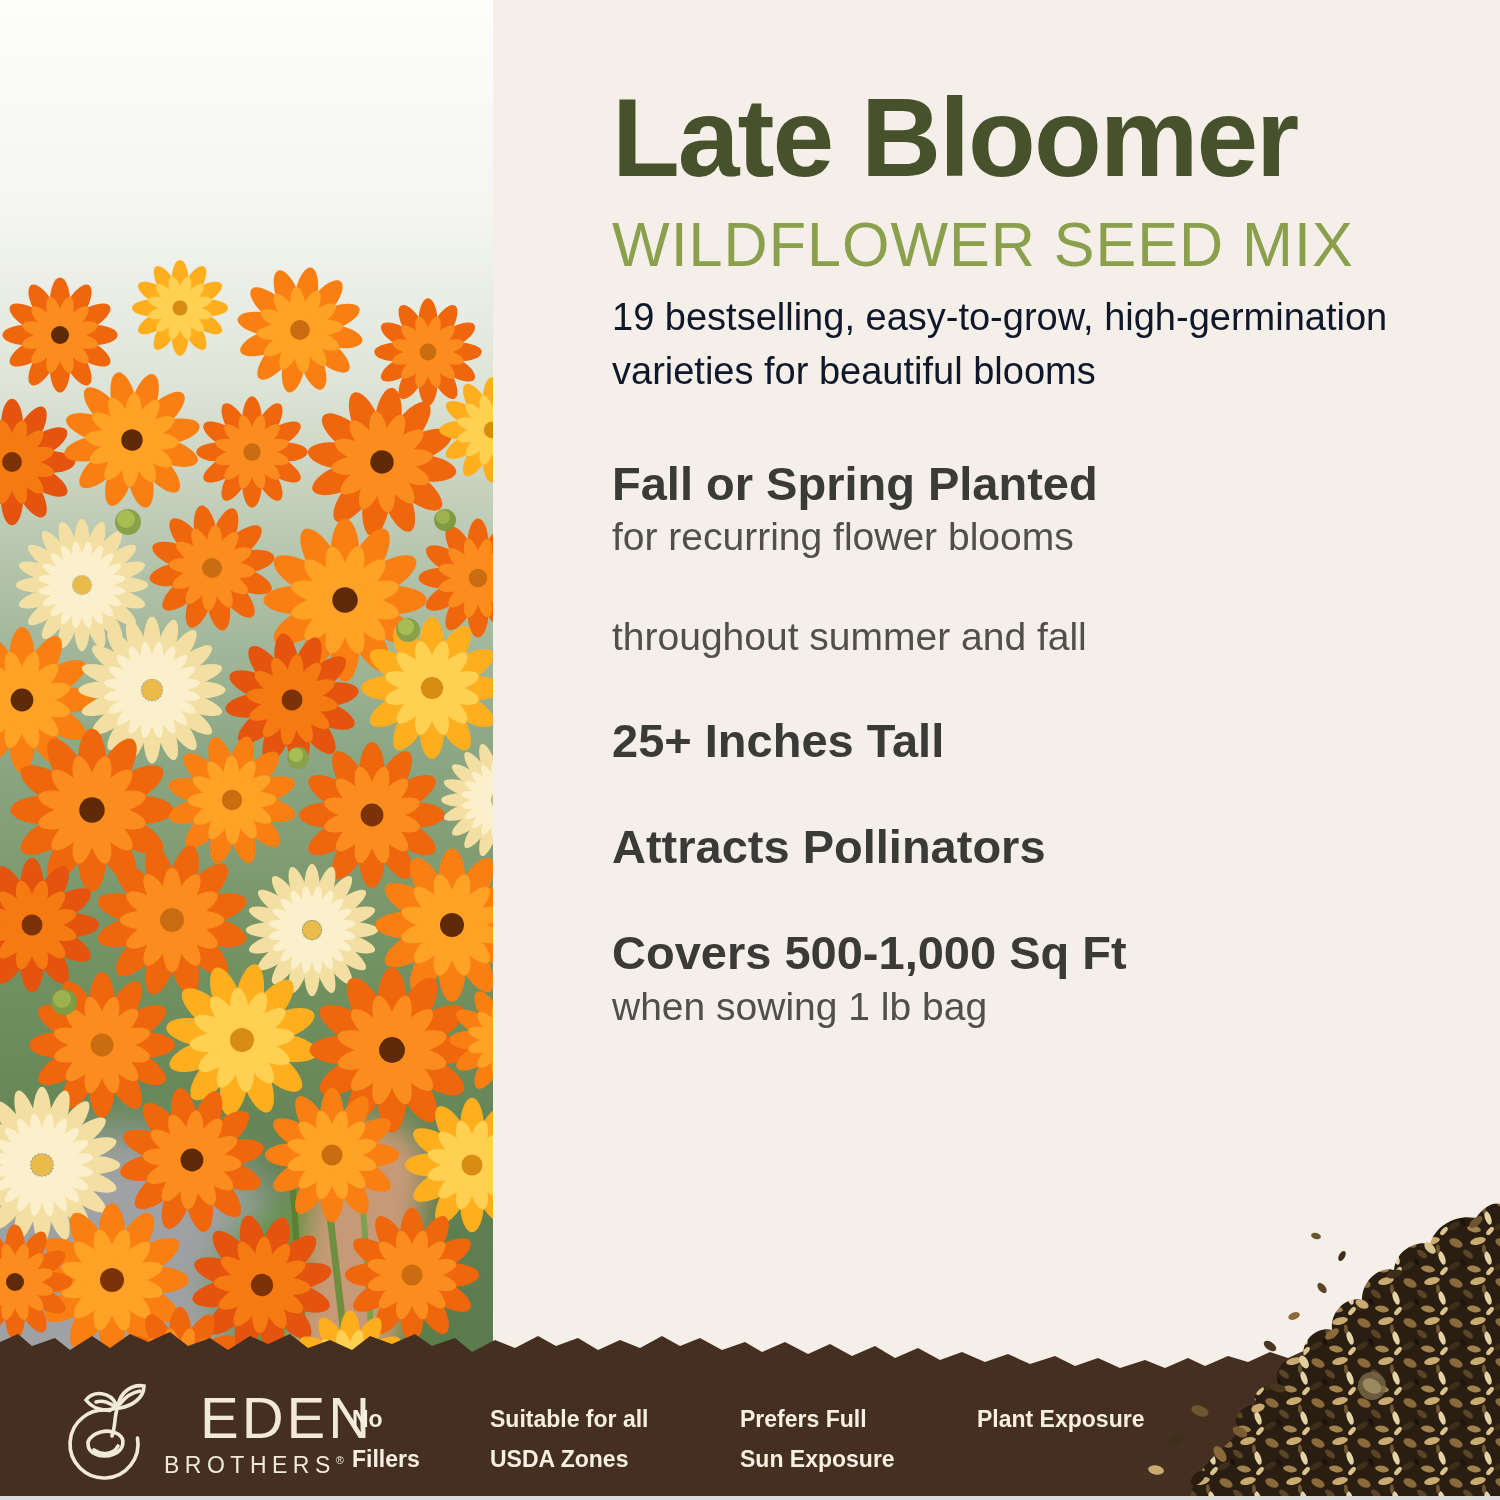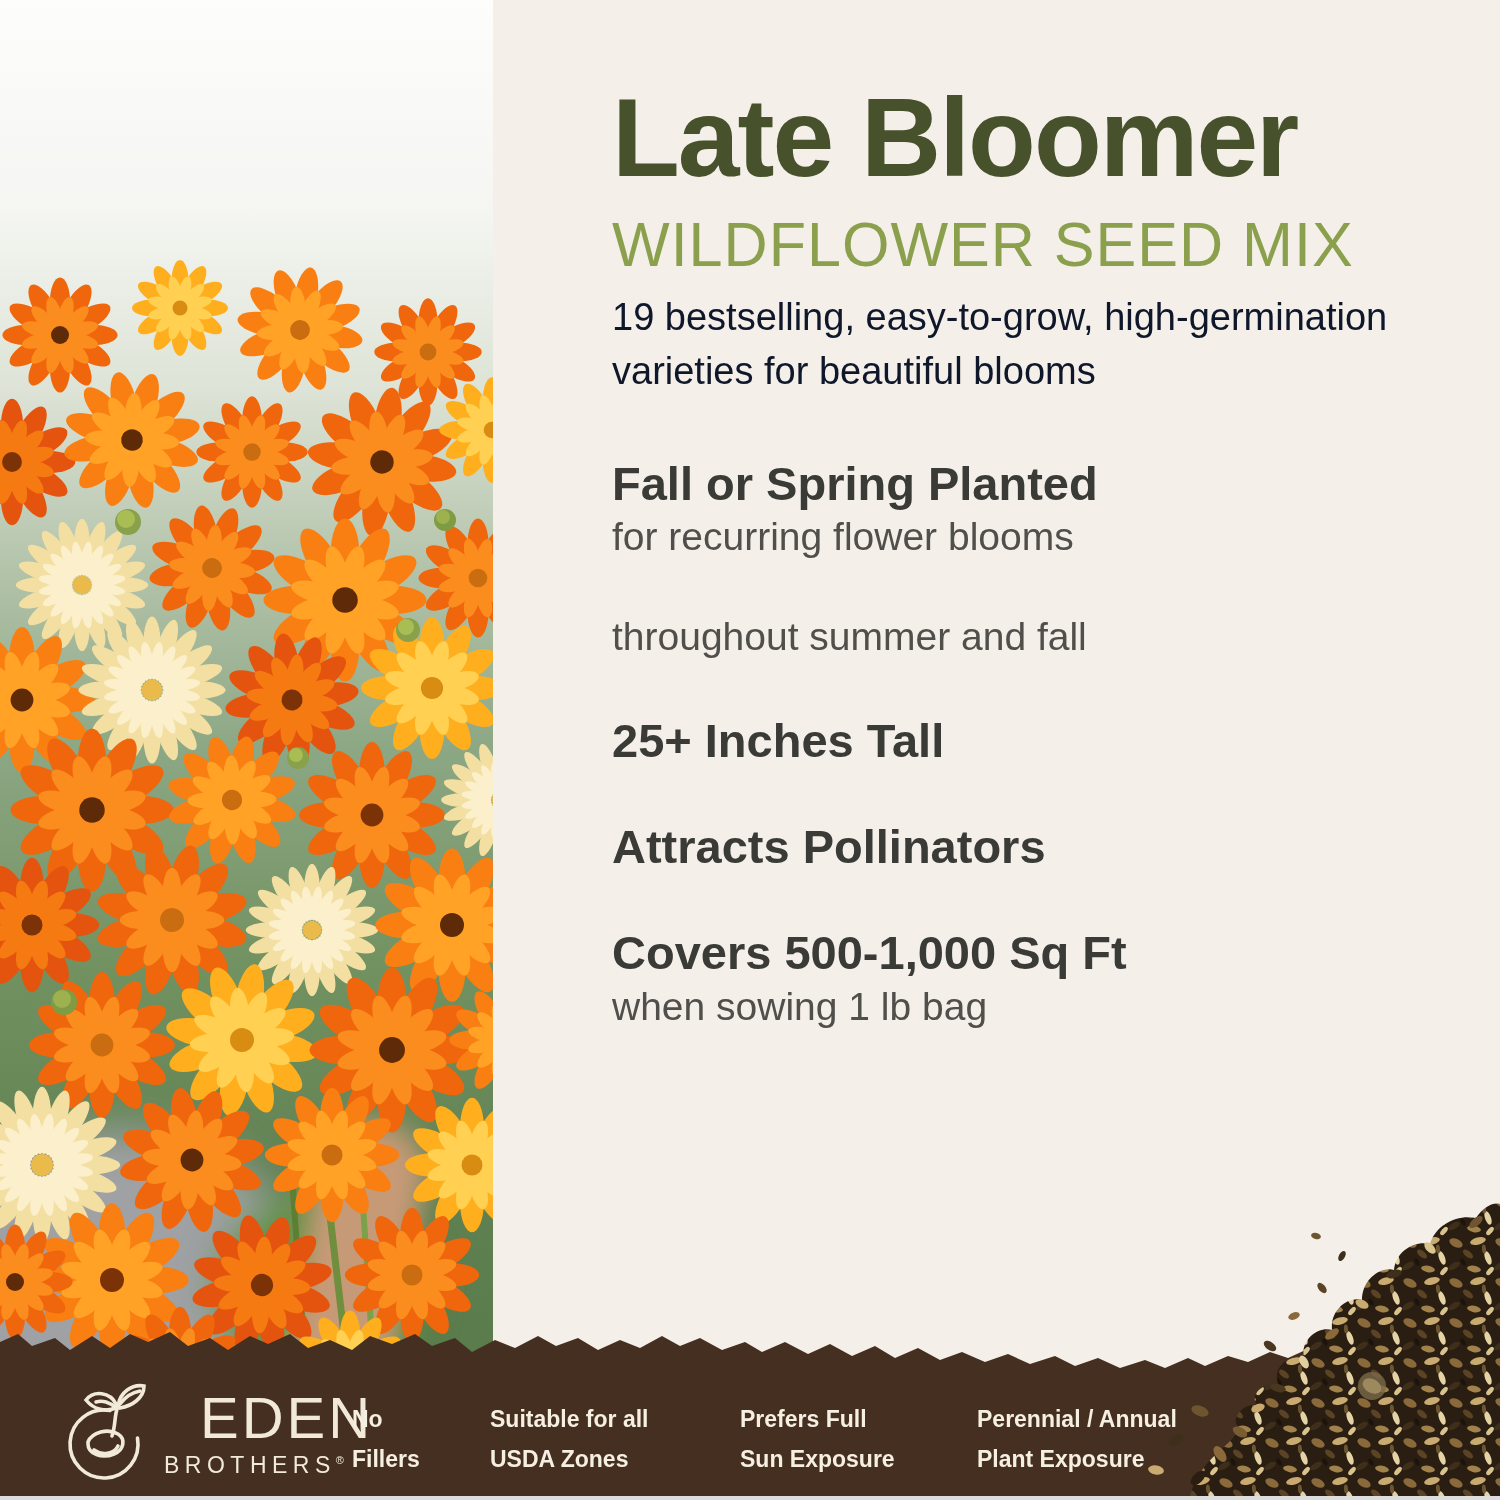--- a/index.html
+++ b/index.html
@@ -389,21 +389,20 @@
   </div>
   <div class="fcol fcol2">
     <div>Suitable for all</div>
     <div>USDA Zones</div>
   </div>
   <div class="fcol fcol3">
     <div>Prefers Full</div>
     <div>Sun Exposure</div>
   </div>
   <div class="fcol fcol4">
-    <div>Perennial / Annual</div>
     <div>Plant Exposure</div>
   </div>
 
   <svg class="seeds" viewBox="0 0 420 300">
     <defs>
       <pattern id="seedtex" width="46" height="40" patternUnits="userSpaceOnUse">
         <rect width="46" height="40" fill="#2a1d11"></rect>
         <ellipse cx="8" cy="7" rx="7" ry="4" fill="#8a6a3b" transform="rotate(25 8 7)"></ellipse>
         <ellipse cx="30" cy="5" rx="8" ry="3.5" fill="#c9ab72" transform="rotate(-15 30 5)"></ellipse>
         <ellipse cx="20" cy="18" rx="6" ry="3" fill="#5b4425" transform="rotate(40 20 18)"></ellipse>

